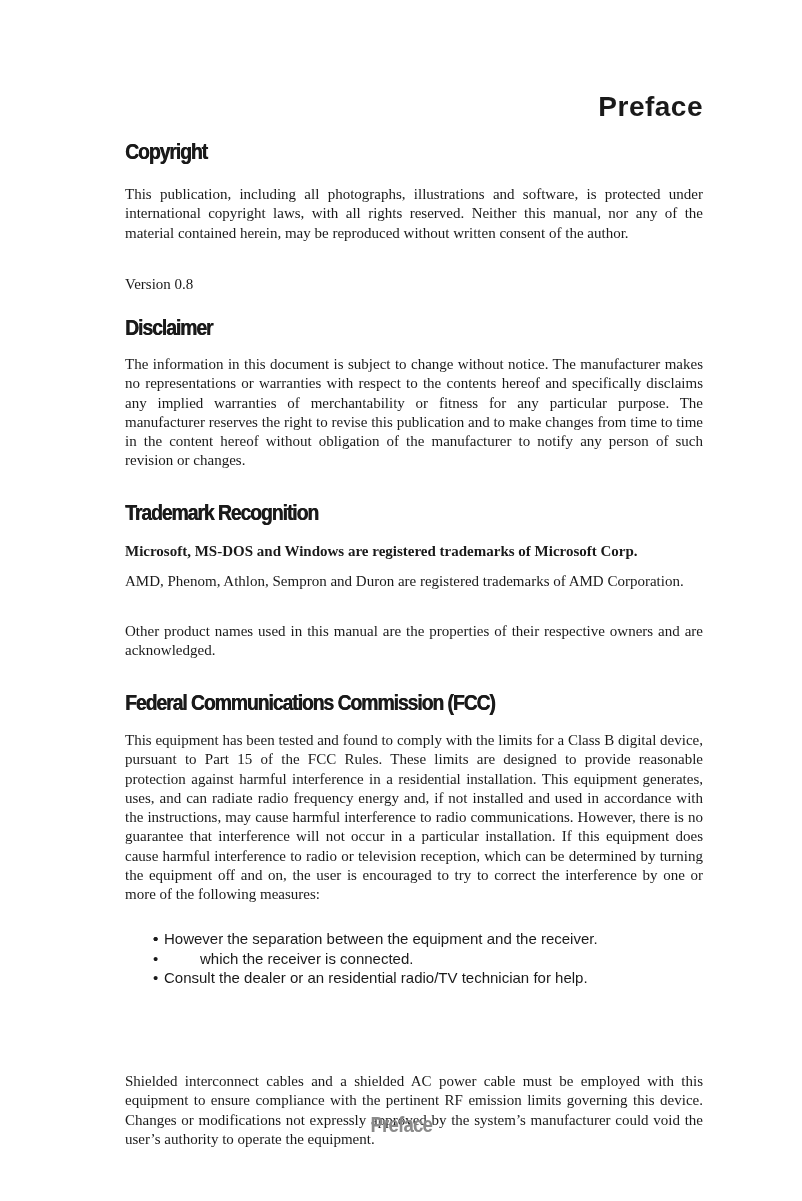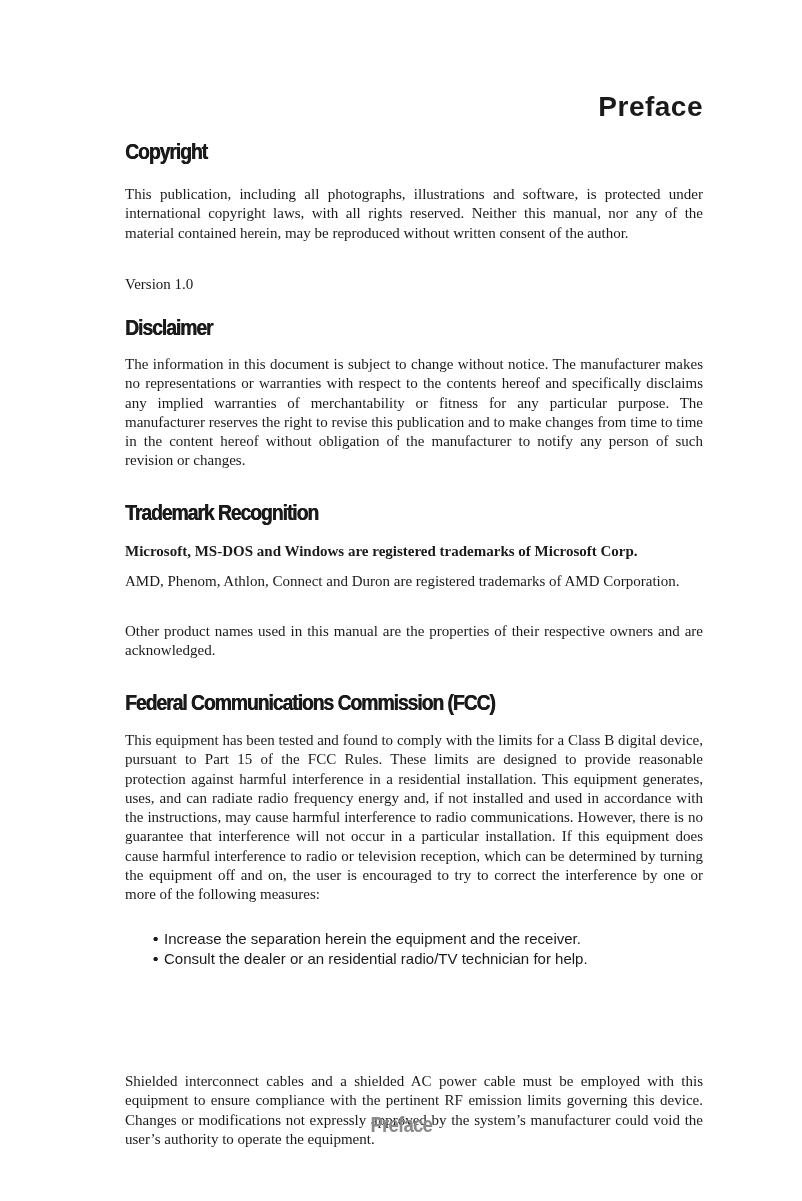--- a/index.html
+++ b/index.html
@@ -101,43 +101,44 @@
   </style>
 </head>
 <body>
 
 <div class="page">
 
   <div class="page-title">Preface</div>
 
   <div class="section-heading" style="top:141px;">Copyright</div>
   <p class="para" style="top:185px;">This publication, including all photographs, illustrations and software, is protected under international copyright laws, with all rights reserved. Neither this manual, nor any of the material contained herein, may be reproduced without written consent of the author.</p>
-  <p class="para" style="top:275px;">Version 1.0</p>
+  <p class="para" style="top:275px;">Version 0.8</p>
 
   <div class="section-heading" style="top:317px;">Disclaimer</div>
   <p class="para" style="top:355px;">The information in this document is subject to change without notice. The manufacturer makes no representations or warranties with respect to the contents hereof and specifically disclaims any implied warranties of merchantability or fitness for any particular purpose. The manufacturer reserves the right to revise this publication and to make changes from time to time in the content hereof without obligation of the manufacturer to notify any person of such revision or changes.</p>
 
   <div class="section-heading" style="top:502px;">Trademark Recognition</div>
   <p class="para" style="top:542px;font-weight:bold;">Microsoft, MS-DOS and Windows are registered trademarks of Microsoft Corp.</p>
-  <p class="para" style="top:572px;">AMD, Phenom, Athlon, Connect and Duron are registered trademarks of AMD Corporation.</p>
+  <p class="para" style="top:572px;">AMD, Phenom, Athlon, Sempron and Duron are registered trademarks of AMD Corporation.</p>
   <p class="para" style="top:622px;">Other product names used in this manual are the properties of their respective owners and are acknowledged.</p>
 
   <div class="section-heading" style="top:692px;">Federal Communications Commission (FCC)</div>
   <p class="para" style="top:731px;">This equipment has been tested and found to comply with the limits for a Class B digital device, pursuant to Part 15 of the FCC Rules. These limits are designed to provide reasonable protection against harmful interference in a residential installation. This equipment generates, uses, and can radiate radio frequency energy and, if not installed and used in accordance with the instructions, may cause harmful interference to radio communications. However, there is no guarantee that interference will not occur in a particular installation. If this equipment does cause harmful interference to radio or television reception, which can be determined by turning the equipment off and on, the user is encouraged to try to correct the interference by one or more of the following measures:</p>
 
   <ul class="bullets" style="top:929px;">
     <li>
       <span class="dot">•</span>
     </li>
     <li>
       <span class="dot">•</span>
-      <span>Increase the separation herein the equipment and the receiver.</span>
+      <span>However the separation between the equipment and the receiver.</span>
     </li>
     <li>
       <span class="dot">•</span>
+      <span class="cont">which the receiver is connected.</span>
     </li>
     <li>
       <span class="dot">•</span>
       <span>Consult the dealer or an residential radio/TV technician for help.</span>
     </li>
   </ul>
 
   <p class="para" style="top:1072px;">Shielded interconnect cables and a shielded AC power cable must be employed with this equipment to ensure compliance with the pertinent RF emission limits governing this device. Changes or modifications not expressly approved by the system’s manufacturer could void the user’s authority to operate the equipment.</p>
 </div>
 

